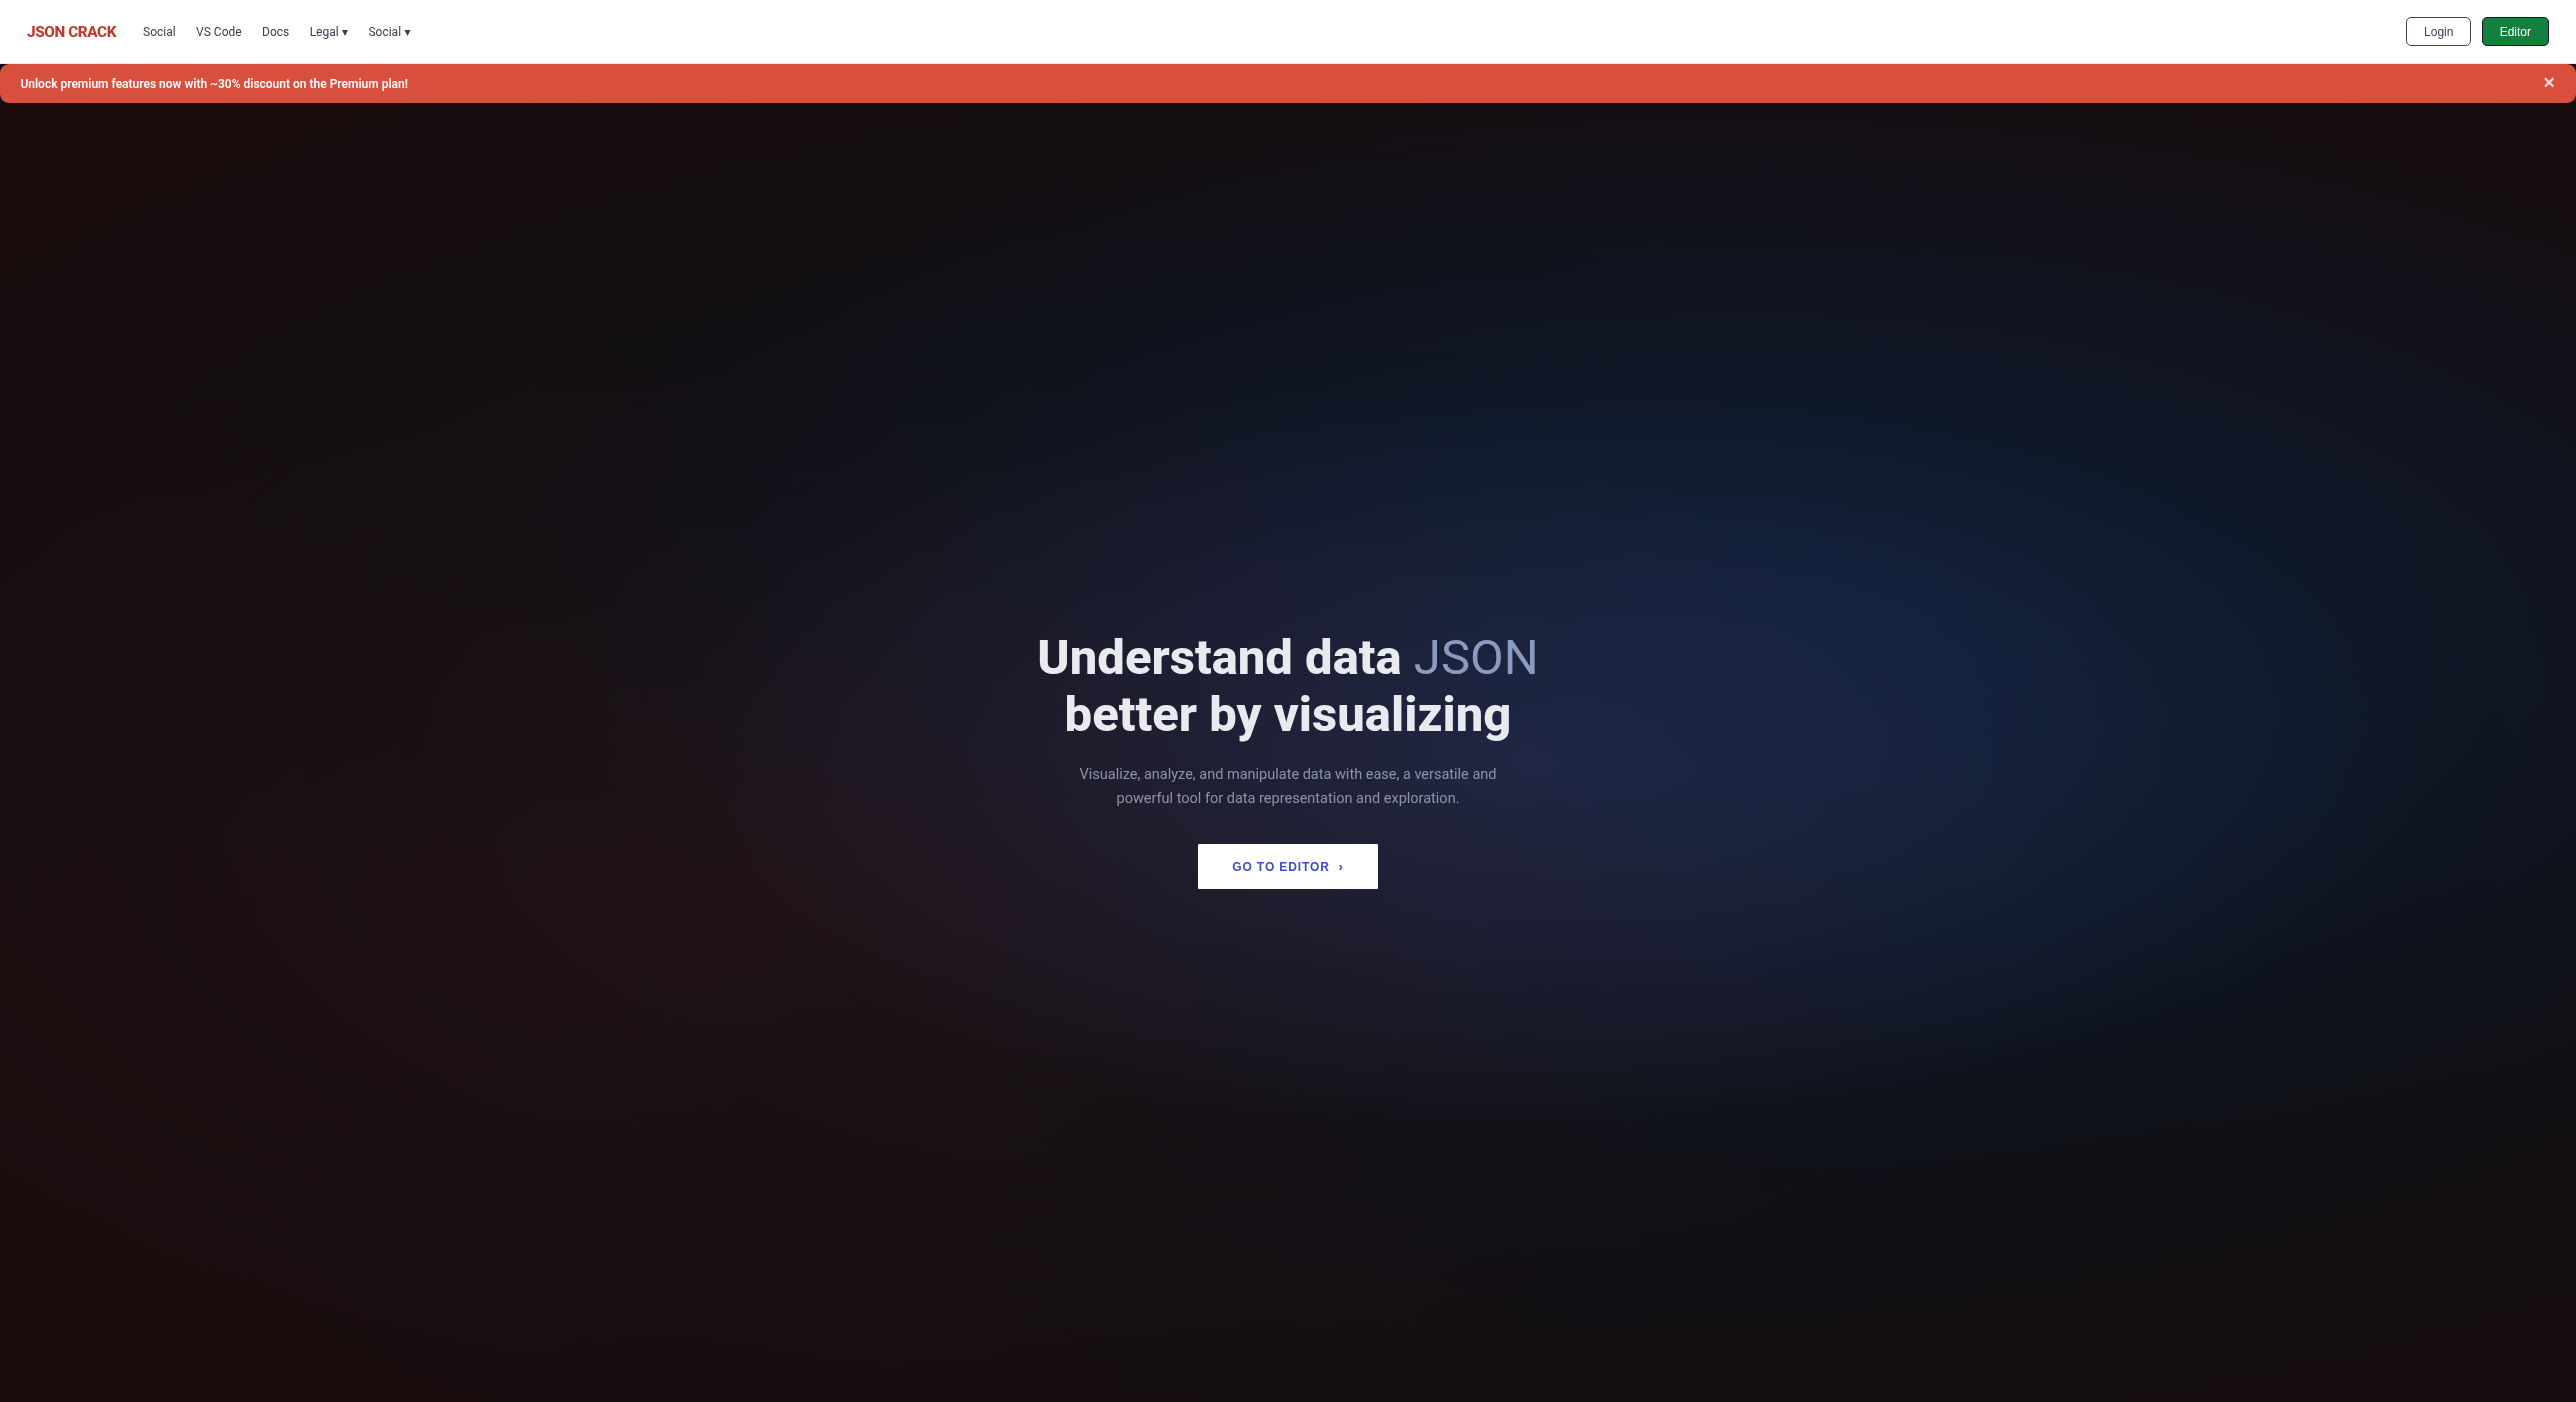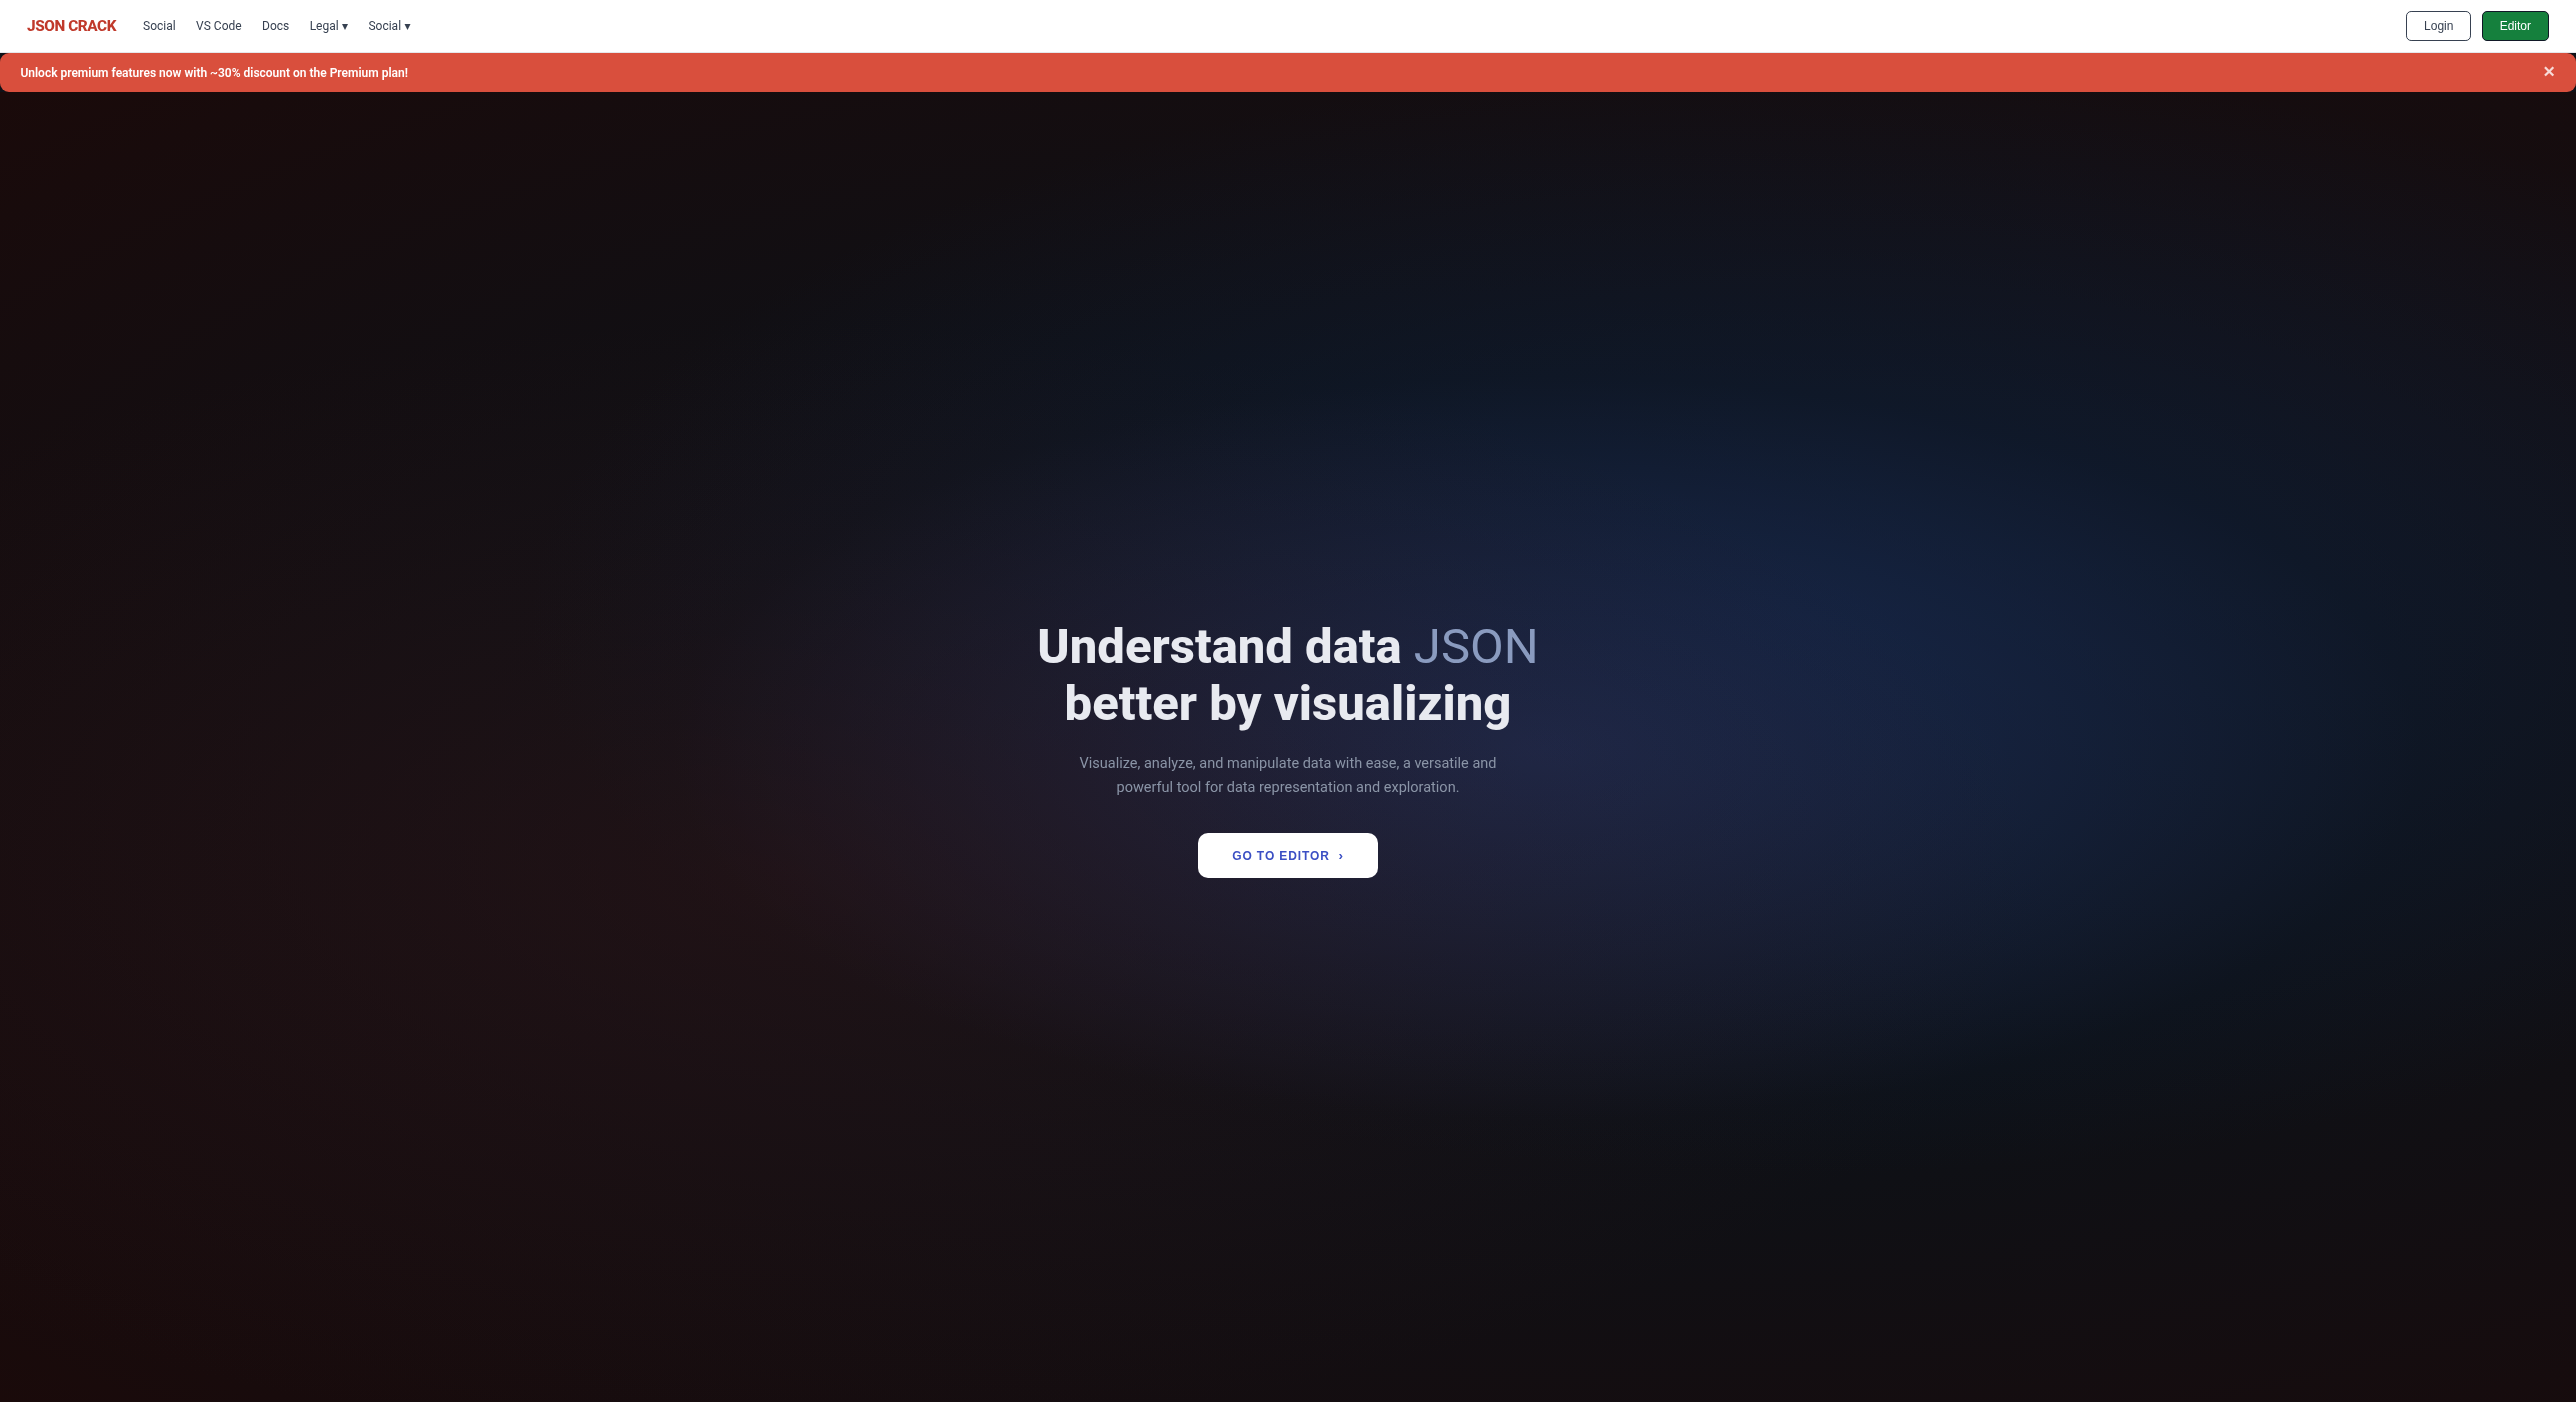--- a/index.html
+++ b/index.html
@@ -13,21 +13,21 @@
       background: #0f1117;
       overflow-x: hidden;
     }
 
     
     .navbar {
       display: flex;
       align-items: center;
       justify-content: space-between;
       padding: 0 27px;
-      height: 53px;
+      height: 64px;
       background: #ffffff;
       border-bottom: 0.9px solid #e5e7eb;
       position: relative;
       z-index: 100;
     }
 
     .navbar-left {
       display: flex;
       align-items: center;
       gap: 27px;
@@ -169,21 +169,21 @@
     .btn-go-editor {
       display: inline-flex;
       align-items: center;
       gap: 8.5px;
       padding: 15.3px 34px;
       background: #ffffff;
       color: #3b4fc4;
       font-size: 12px;
       font-weight: 700;
       letter-spacing: 0.9px;
-      border-radius: 10px;
+      border-radius: 1px;
       border: none;
       cursor: pointer;
       text-transform: uppercase;
     }
 
     .btn-go-editor .arrow-icon {
       font-size: 13.6px;
       color: #3b4fc4;
     }
   </style>

